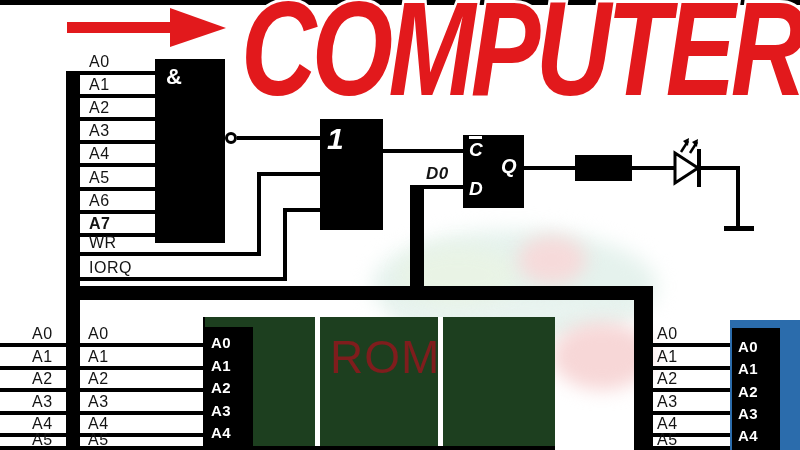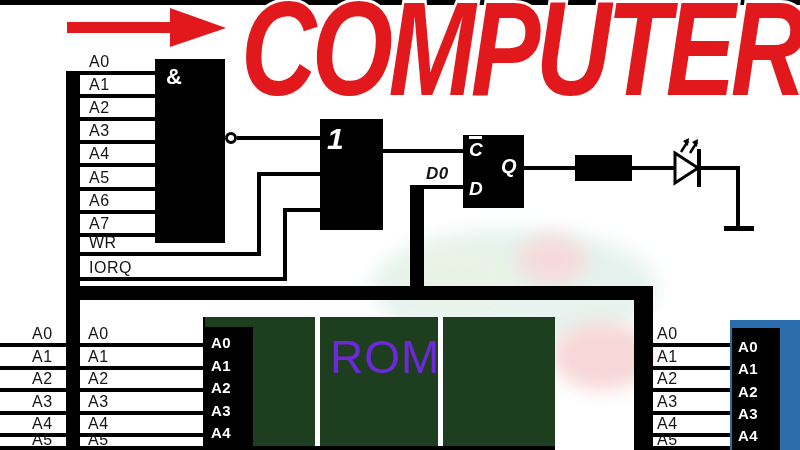--- a/index.html
+++ b/index.html
@@ -19,21 +19,21 @@
   .title-stroke{position:absolute;left:0;top:0;color:#fff;-webkit-text-stroke:6px #fff;}
   .title-fill{position:relative;color:#e2191c;}
   .bubble{position:absolute;left:225px;top:132px;width:12px;height:12px;border-radius:50%;
           background:#fff;border:3px solid #000;}
   .ffc{position:absolute;left:469px;top:139px;color:#fff;font-weight:bold;font-style:italic;font-size:19px;}
   .cbar{position:absolute;left:0;top:-3px;width:13px;height:3px;background:#fff;}
   .rom{position:absolute;left:203px;top:317px;width:352px;height:133px;background:#1d3f1f;border-left:2px solid #000;}
   .romdiv{position:absolute;top:317px;width:5px;height:133px;background:#fff;}
   .chipblue{position:absolute;left:730px;top:320px;width:70px;height:130px;background:#2b6cac;}
   .pinstrip{position:absolute;background:#000;}
-  .romtitle{position:absolute;left:330px;top:334px;color:#6d28d9;font-size:46px;letter-spacing:1px;line-height:1;}
+  .romtitle{position:absolute;left:330px;top:334px;color:#7f1d1d;font-size:46px;letter-spacing:1px;line-height:1;}
   svg{position:absolute;overflow:visible;}
 </style>
 </head>
 <body>
 
 <div id="stage">
 
   <div class="blob" style="left:372px;top:230px;width:285px;height:112px;background:#e5f2ed;filter:blur(10px);"></div>
   <div class="blob" style="left:392px;top:298px;width:245px;height:26px;background:#e8f3ef;filter:blur(6px);"></div>
   <div class="blob" style="left:398px;top:246px;width:120px;height:58px;background:#eaf4e4;filter:blur(10px);opacity:.85;"></div>
@@ -63,21 +63,21 @@
   <div class="w" style="left:80px;top:210px;width:75px;"></div>
   <div class="w" style="left:80px;top:233px;width:75px;"></div>
 
   <div class="lbl" style="left:89px;top:53px;">A0</div>
   <div class="lbl" style="left:89px;top:76px;">A1</div>
   <div class="lbl" style="left:89px;top:99px;">A2</div>
   <div class="lbl" style="left:89px;top:122px;">A3</div>
   <div class="lbl" style="left:89px;top:145px;">A4</div>
   <div class="lbl" style="left:89px;top:169px;">A5</div>
   <div class="lbl" style="left:89px;top:192px;">A6</div>
-  <div class="lbl" style="left:89px;top:215px;">A7</div>
+  <div class="lbl" style="left:89px;top:215px;font-weight:bold;">A7</div>
   <div class="lbl" style="left:89px;top:234px;">WR</div>
   <div class="lbl" style="left:89px;top:259px;">IORQ</div>
 
   <div class="w" style="left:80px;top:252px;width:181px;"></div>
   <div class="wv" style="left:257px;top:172px;height:84px;"></div>
   <div class="w" style="left:257px;top:172px;width:63px;"></div>
 
   <div class="w" style="left:80px;top:277px;width:207px;"></div>
   <div class="wv" style="left:283px;top:208px;height:73px;"></div>
   <div class="w" style="left:283px;top:208px;width:37px;"></div>

